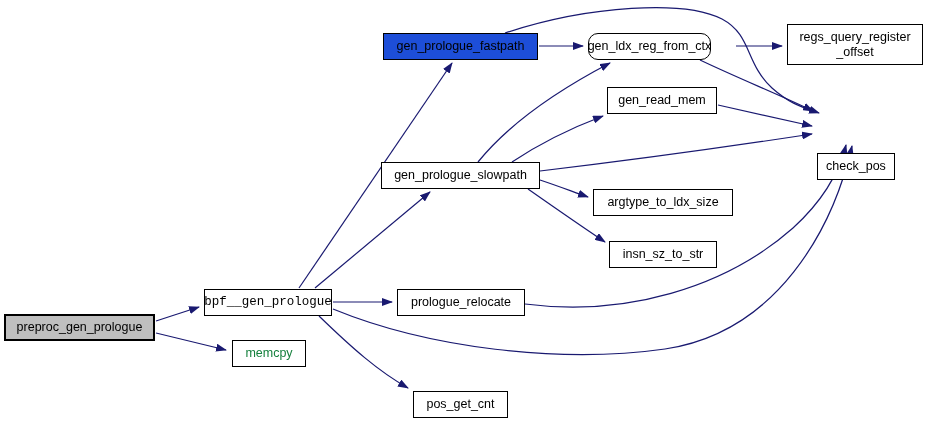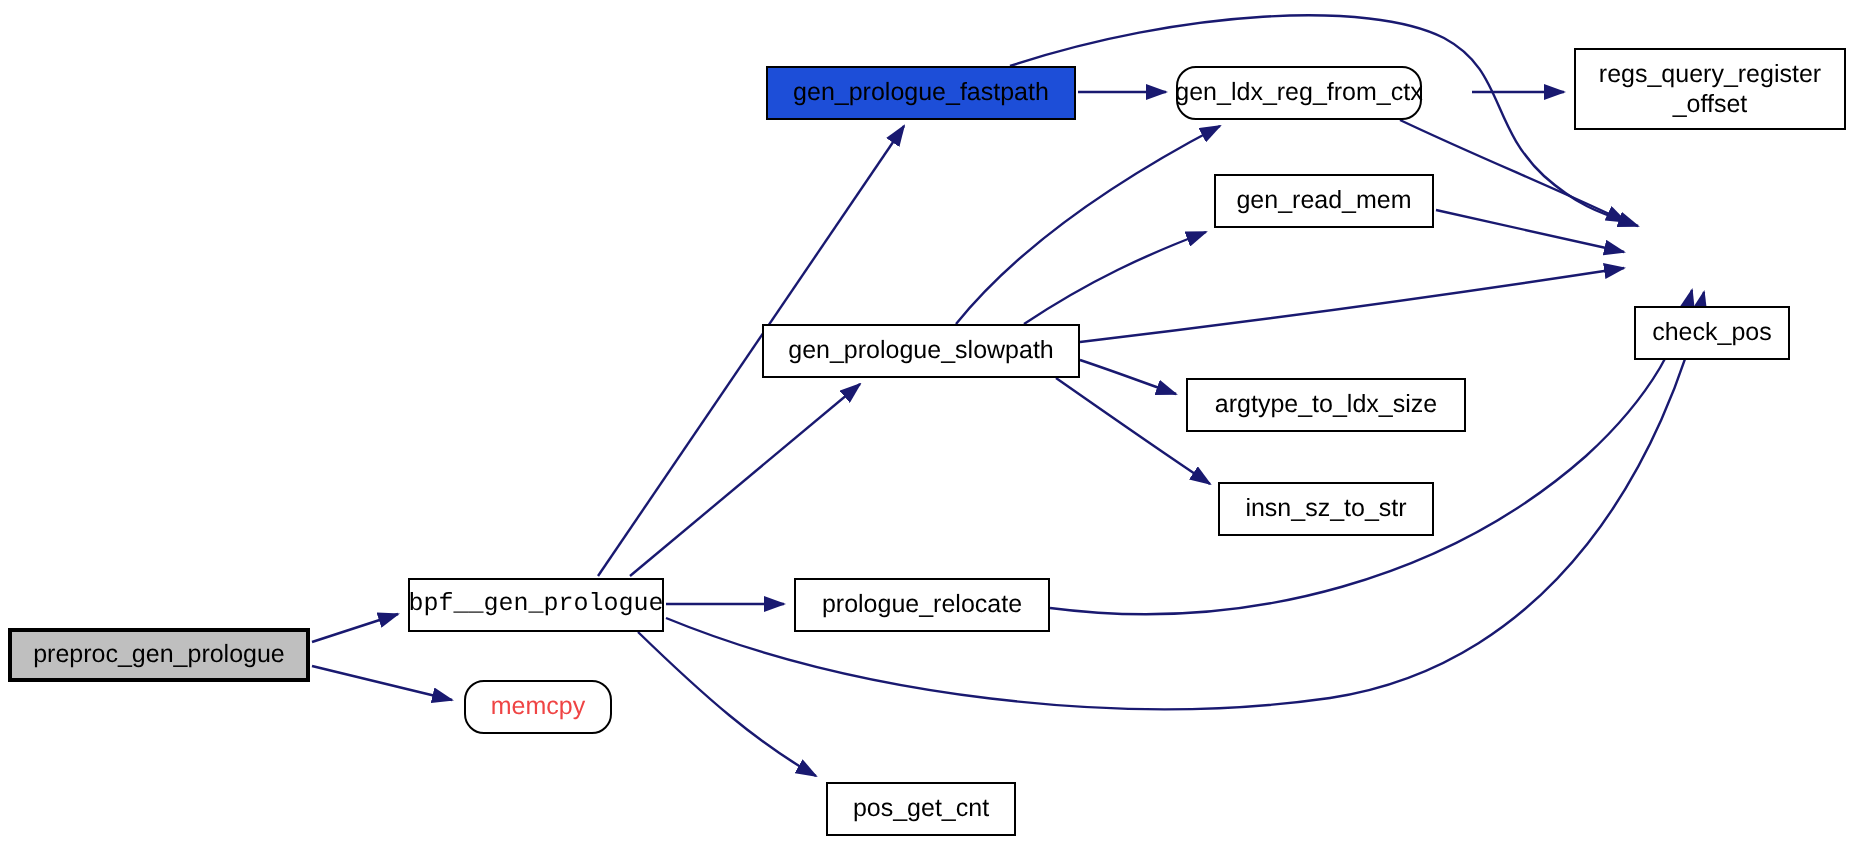--- a/index.html
+++ b/index.html
@@ -75,21 +75,21 @@
         <path d="M 525 304 C 625 317, 725 288, 793 228 C 827 197, 840 169, 846 145" fill="none" stroke="#191970" stroke-width="1.2" marker-end="url(#arrowhead)"></path>
       </g>
   </svg>
 
 <div class="node highlight" style="left: 4px; top: 314px; width: 151px; height: 27px; background: rgb(191, 191, 191); border-color: rgb(0, 0, 0); color: rgb(0, 0, 0);">
       <div>preproc_gen_prologue</div>
     </div>
     <div class="node" style="left: 204px; top: 289px; width: 128px; height: 27px; background: rgb(255, 255, 255); border-color: rgb(0, 0, 0); color: rgb(0, 0, 0); font-family: Liberation Mono, monospace;">
       <div>bpf__gen_prologue</div>
     </div>
-    <div class="node" style="left: 232px; top: 340px; width: 74px; height: 27px; background: rgb(255, 255, 255); border-color: rgb(0, 0, 0); color: #ef4444; border-radius: 10px;">
+    <div class="node" style="left: 232px; top: 340px; width: 74px; height: 27px; background: rgb(255, 255, 255); border-color: rgb(0, 0, 0); color: #15803d;">
       <div>memcpy</div>
     </div>
     <div class="node" style="left: 397px; top: 289px; width: 128px; height: 27px; background: rgb(255, 255, 255); border-color: rgb(0, 0, 0); color: rgb(0, 0, 0);">
       <div>prologue_relocate</div>
     </div>
     <div class="node" style="left: 413px; top: 391px; width: 95px; height: 27px; background: rgb(255, 255, 255); border-color: rgb(0, 0, 0); color: rgb(0, 0, 0);">
       <div>pos_get_cnt</div>
     </div>
     <div class="node" style="left: 383px; top: 33px; width: 155px; height: 27px; background: #1d4ed8; border-color: rgb(0, 0, 0); color: rgb(0, 0, 0);">
       <div>gen_prologue_fastpath</div>

